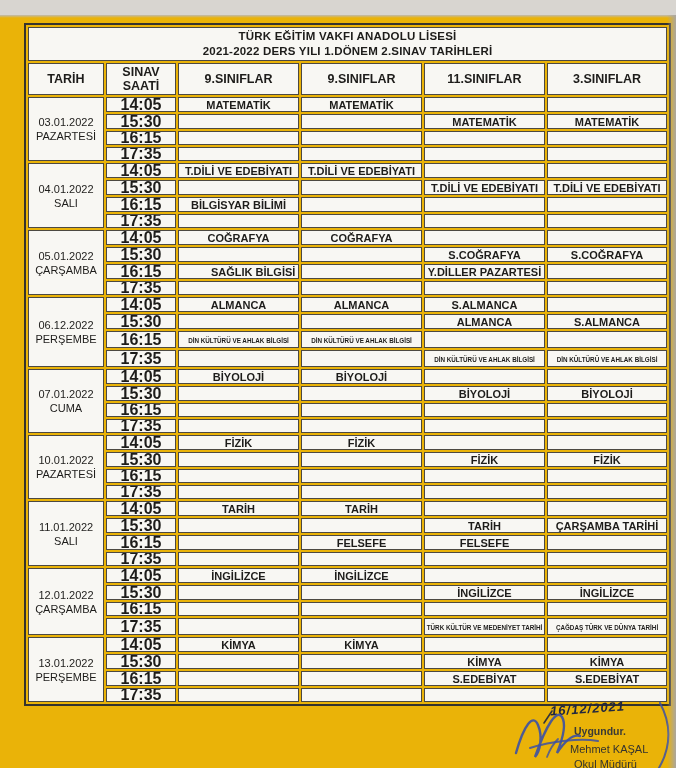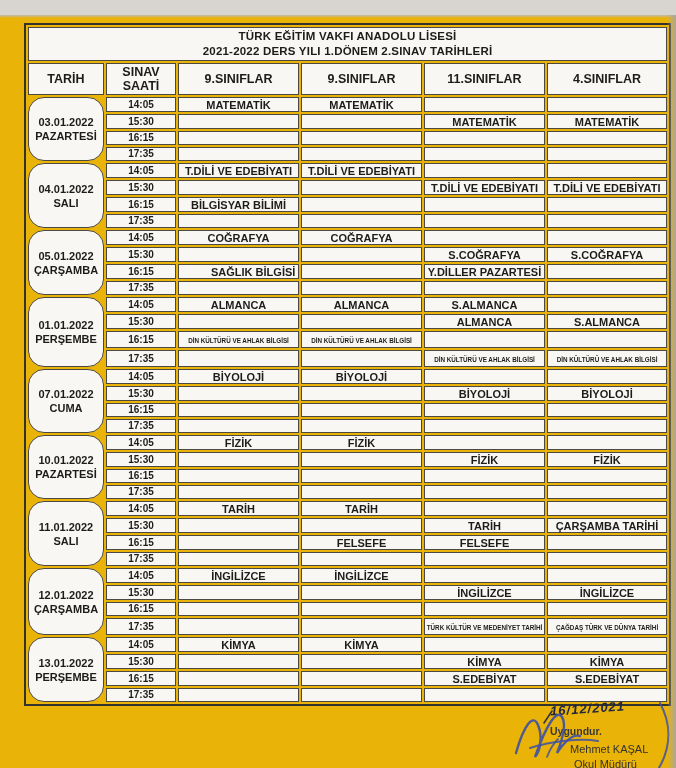--- a/index.html
+++ b/index.html
@@ -18,32 +18,32 @@
     border-collapse:separate;border-spacing:2px;
     border:2px solid #35332e;table-layout:fixed;
   }
   table.sched td, table.sched th{
     border:1.5px solid #4c4942;
     padding:0;text-align:center;vertical-align:middle;
     color:#1d1c1a;background:#f8f7f3;overflow:hidden;
   }
   .title-cell{height:32px;font-weight:700;font-size:11.5px;line-height:15px;letter-spacing:.2px;}
   th.colhead{height:30px;font-weight:700;font-size:12.5px;line-height:14px;}
-  td.date-cell{font-weight:700;font-size:11px;line-height:14px;border-radius:16px;}
-  td.time-cell{height:12px;font-weight:700;font-size:10px;line-height:12px;}
+  td.date-cell{font-weight:400;font-size:11px;line-height:14px;}
+  td.time-cell{height:12px;font-weight:700;font-size:16px;line-height:12px;}
   td.subject-cell{height:12px;font-weight:700;line-height:12px;white-space:nowrap;}
   .sz-l{font-size:11px;}
   .sz-m{font-size:11px;}
   .sz-s{font-size:11px;padding-left:32px;}
   .sz-xs{font-size:6.3px;}
 
   .sig-block{position:absolute;left:500px;top:686px;width:176px;height:80px;}
   .sig-date{position:absolute;left:50px;top:0px;font-size:13px;font-weight:700;
     font-style:italic;color:#20263f;letter-spacing:1px;transform:rotate(-4deg);}
-  .sig-approve{position:absolute;left:50px;top:24px;font-size:10.5px;font-weight:700;color:#3b3a36;}
+  .sig-approve{position:absolute;left:74px;top:24px;font-size:10.5px;font-weight:700;color:#3b3a36;}
   .sig-name{position:absolute;left:70px;top:42px;font-size:11px;font-weight:400;color:#34332f;}
   .sig-title{position:absolute;left:74px;top:57px;font-size:11px;font-weight:400;color:#34332f;}
   .sig-ink{position:absolute;left:0;top:0;}
 </style>
 </head>
 <body>
 
 <div class="page">
   <div class="edge-top"></div>
 
@@ -62,21 +62,21 @@
           <div>TÜRK EĞİTİM VAKFI ANADOLU LİSESİ</div>
           <div>2021-2022 DERS YILI 1.DÖNEM 2.SINAV TARİHLERİ</div>
         </td>
       </tr>
       <tr>
         <th class="colhead">TARİH</th>
         <th class="colhead">SINAV SAATİ</th>
         <th class="colhead">9.SINIFLAR</th>
         <th class="colhead">9.SINIFLAR</th>
         <th class="colhead">11.SINIFLAR</th>
-        <th class="colhead">4.SINIFLAR</th>
+        <th class="colhead">3.SINIFLAR</th>
       </tr>
     </thead>
     <tbody>
         <tr>
           <td rowspan="4" class="date-cell">
             <div>03.01.2022</div>
             <div>PAZARTESİ</div>
           </td>
           <td class="time-cell">14:05</td>
           <td class="subject-cell"><span class="sz-l">MATEMATİK</span></td>
@@ -164,21 +164,21 @@
         </tr>
         <tr>
           <td class="time-cell">17:35</td>
           <td class="subject-cell"></td>
           <td class="subject-cell"></td>
           <td class="subject-cell"></td>
           <td class="subject-cell"></td>
         </tr>
         <tr>
           <td rowspan="4" class="date-cell">
-            <div>01.01.2022</div>
+            <div>06.12.2022</div>
             <div>PERŞEMBE</div>
           </td>
           <td class="time-cell">14:05</td>
           <td class="subject-cell"><span class="sz-l">ALMANCA</span></td>
           <td class="subject-cell"><span class="sz-l">ALMANCA</span></td>
           <td class="subject-cell"><span class="sz-l">S.ALMANCA</span></td>
           <td class="subject-cell"></td>
         </tr>
         <tr>
           <td class="time-cell">15:30</td>

